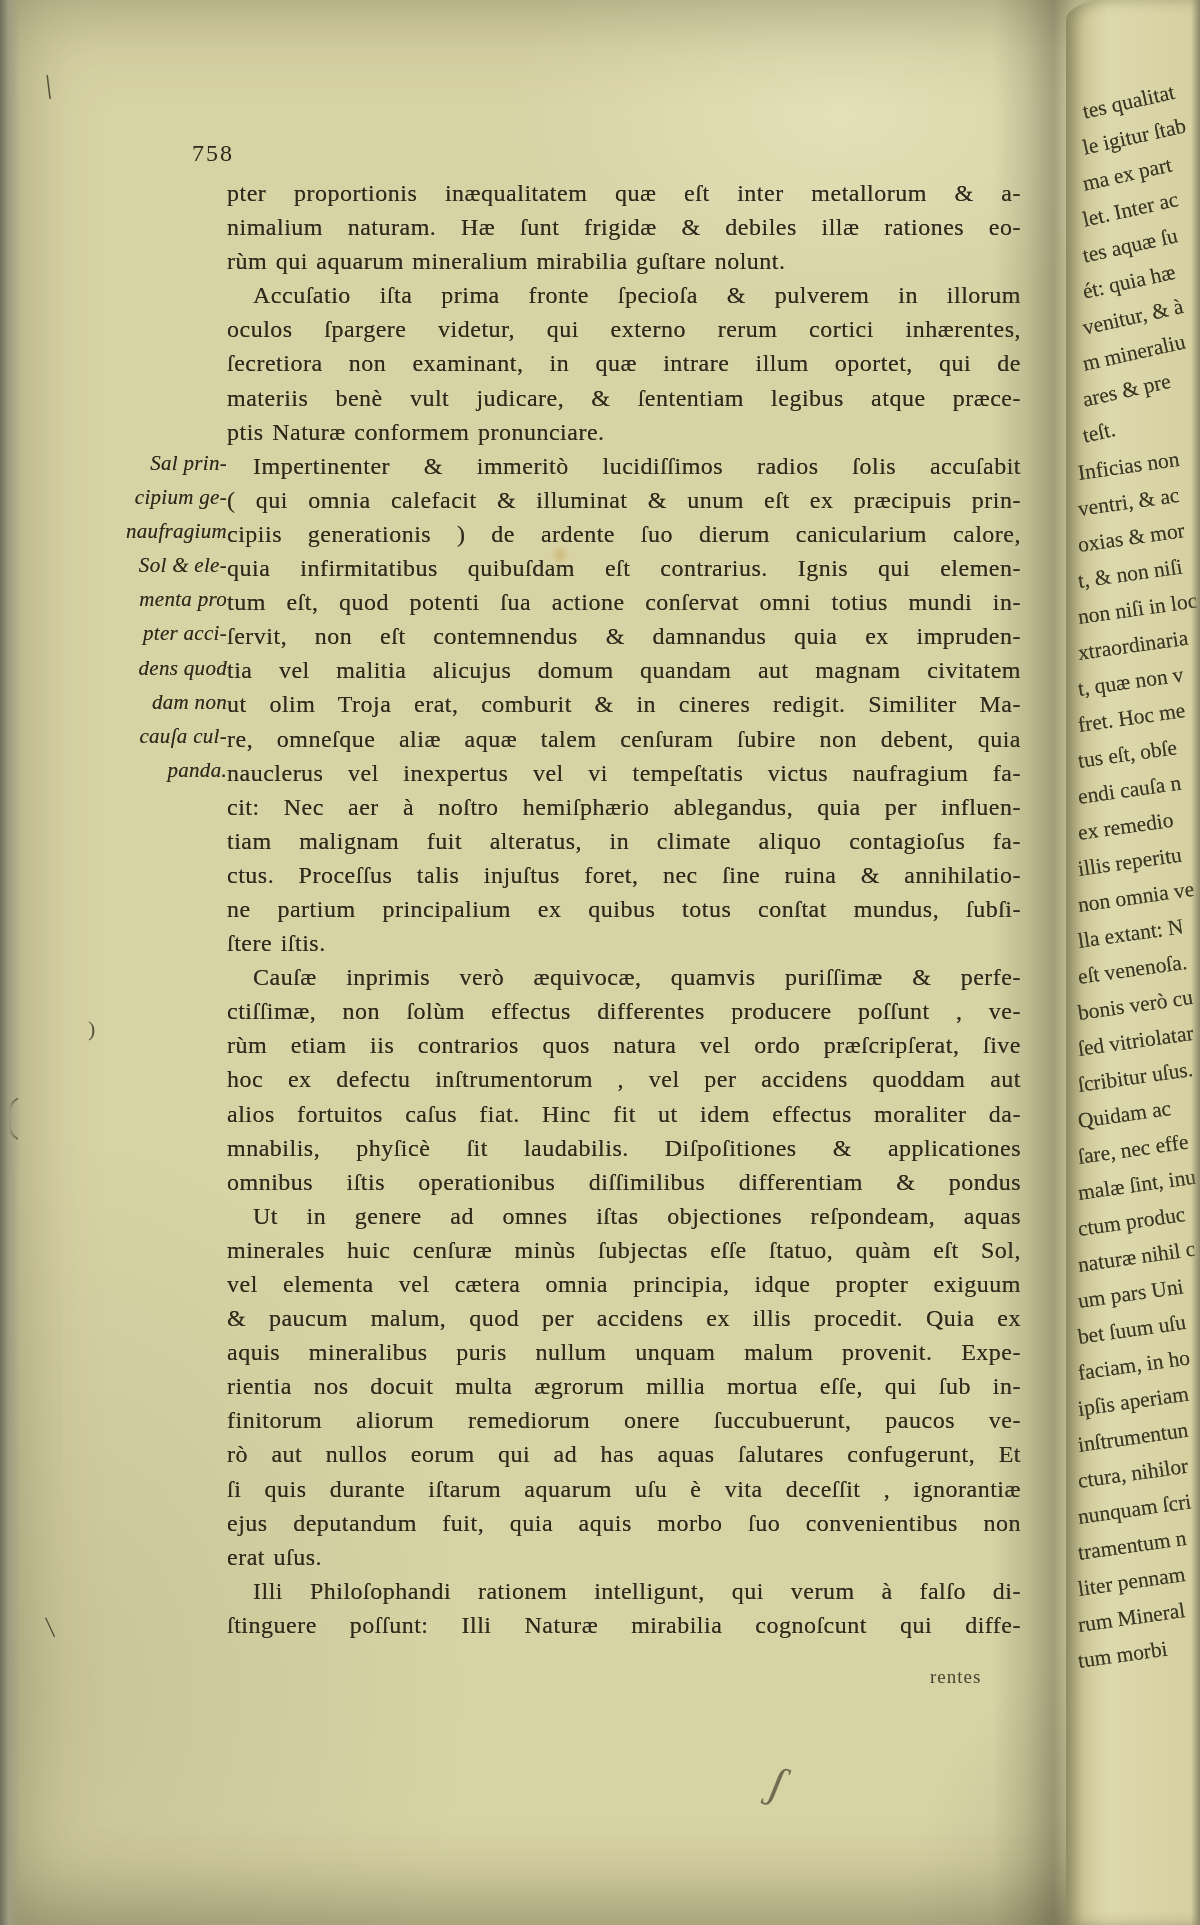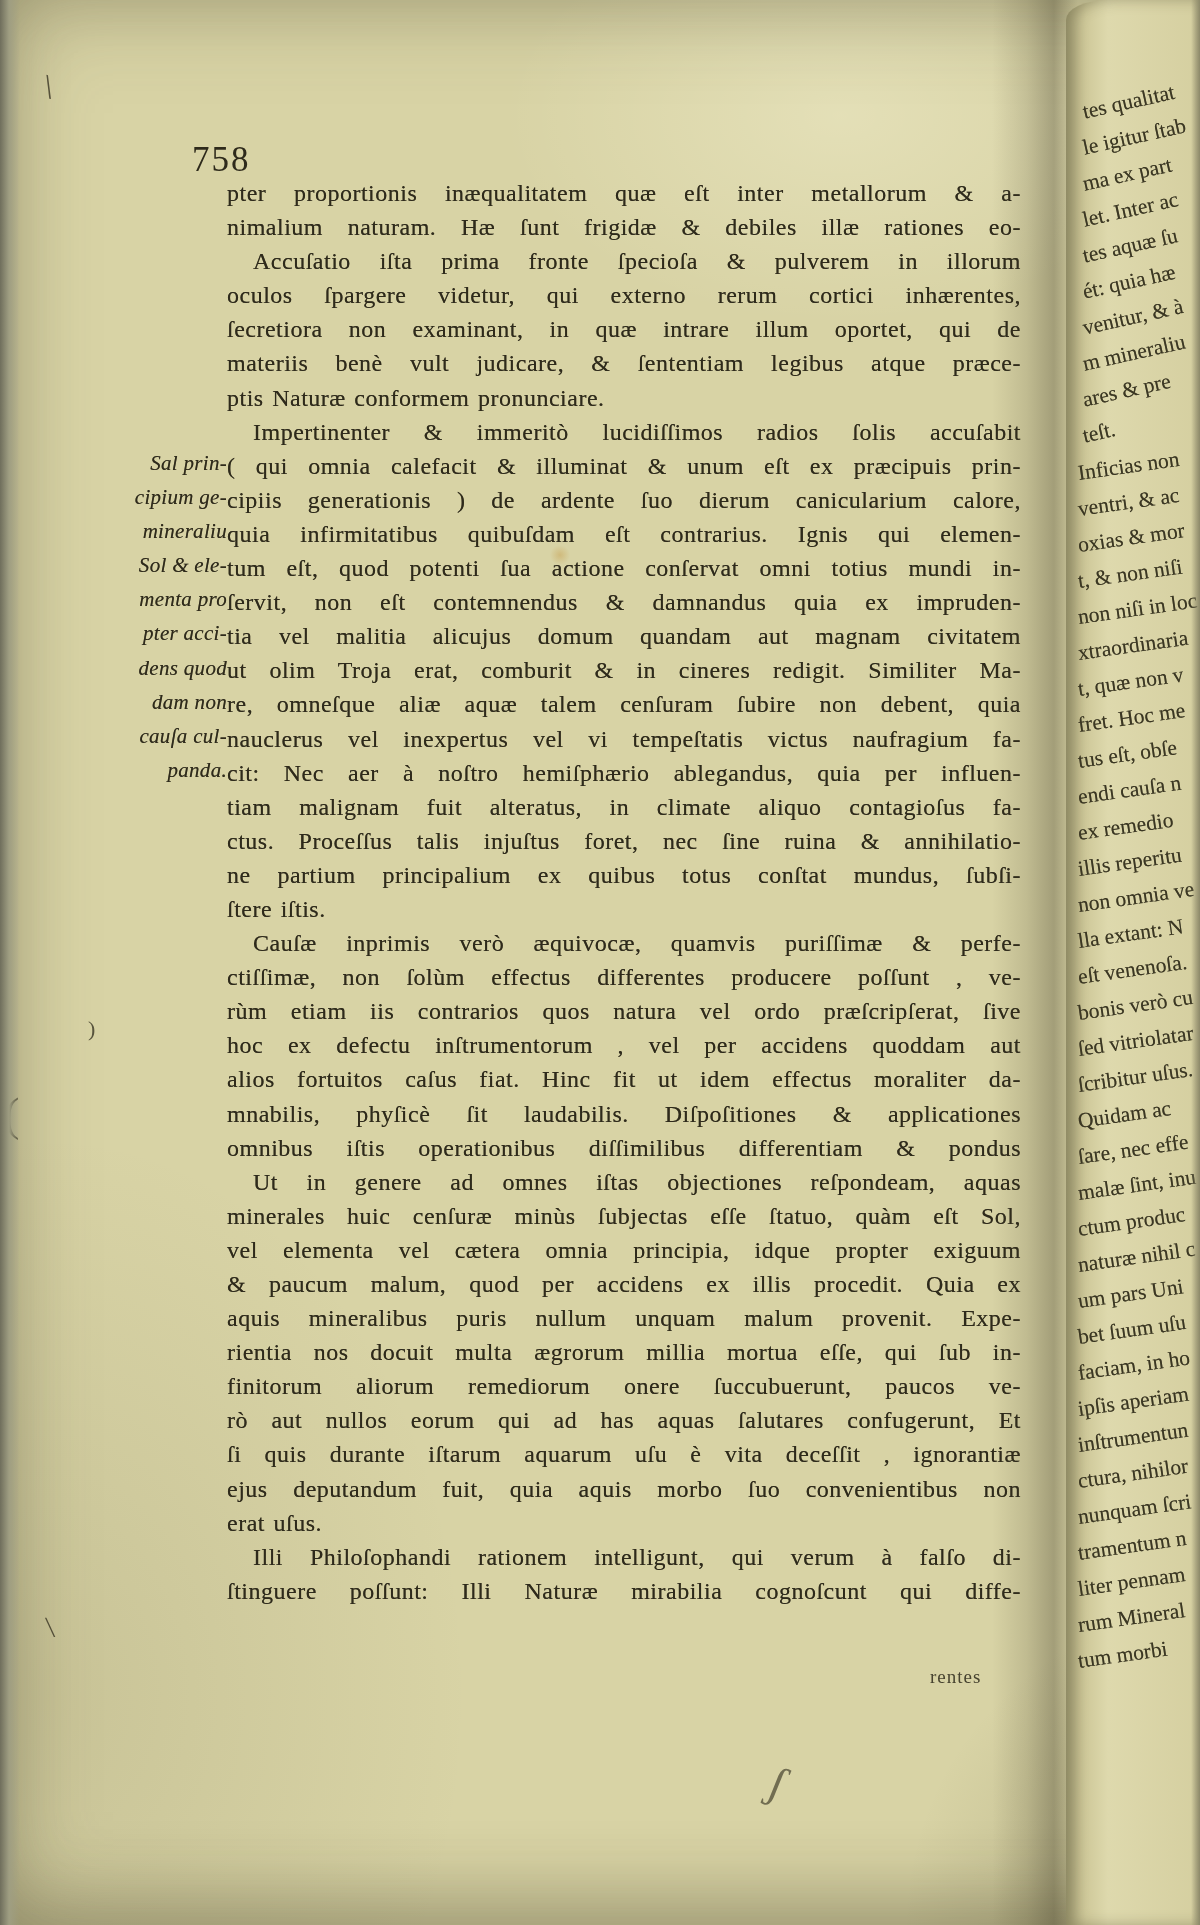--- a/index.html
+++ b/index.html
@@ -12,21 +12,21 @@
        radial-gradient(ellipse 600px 800px at 4% 88%, rgba(108,103,68,.14), rgba(108,103,68,0) 70%),
        radial-gradient(circle at 102% 100%, rgba(88,83,52,.28), rgba(88,83,52,0) 14%),
        #d8d3a5;
      box-shadow:inset 0 0 95px rgba(75,70,45,.38), inset 0 -25px 70px rgba(75,70,45,.22);}
   .left-edge{position:absolute;left:0;top:0;bottom:0;width:20px;
      background:linear-gradient(90deg,#6f6e5c,#9f9e82 45%,rgba(159,158,130,0));}
   .right-edge{position:absolute;right:0;top:0;bottom:0;width:9px;
      background:linear-gradient(90deg,rgba(0,0,0,0),#8c8869);}
 
   
-  .pagenum{position:absolute;left:192px;top:140px;font-size:35px;letter-spacing:2px;}
+  .pagenum{position:absolute;left:192px;top:140px;font-size:24px;letter-spacing:2px;}
   .title{position:absolute;left:362px;top:134px;font-variant:small-caps;font-size:30px;
          letter-spacing:7px;word-spacing:14px;}
 
   
   .body-text{position:absolute;left:227px;top:176px;width:794px;}
   .line{height:34.1px;line-height:34.1px;font-size:24px;letter-spacing:.5px;word-spacing:2px;
         white-space:nowrap;text-align:justify;text-align-last:justify;
         text-shadow:0 0 .5px rgba(46,42,27,.65);}
   .line.indent{text-indent:26px;}
   .line.para-end{text-align-last:left;}
@@ -62,33 +62,34 @@
 <body>
 
 <div class="scan">
   <div class="paper"></div>
 
   <span class="pagenum">758</span>
 
   <div class="margin-notes">
     <div class="note-line">Sal prin-</div>
       <div class="note-line">cipium ge-</div>
-      <div class="note-line">mineraliu</div>
+      <div class="note-line">naufragium</div>
       <div class="note-line">Sol &amp; ele-</div>
       <div class="note-line">menta pro</div>
       <div class="note-line">pter acci-</div>
       <div class="note-line">dens quod</div>
       <div class="note-line">dam non</div>
       <div class="note-line">cauſa cul-</div>
       <div class="note-line">panda.</div>
   </div>
 
   <div class="body-text">
     <div class="line">pter proportionis inæqualitatem quæ eſt inter metallorum &amp; a-</div>
       <div class="line">nimalium naturam.  Hæ ſunt frigidæ &amp; debiles illæ rationes eo-</div>
+      <div class="line para-end">rùm qui aquarum mineralium mirabilia guſtare nolunt.</div>
       <div class="line indent">Accuſatio iſta prima fronte ſpecioſa &amp; pulverem in illorum</div>
       <div class="line">oculos ſpargere videtur, qui externo rerum cortici inhærentes,</div>
       <div class="line">ſecretiora non examinant, in quæ intrare illum oportet, qui de</div>
       <div class="line">materiis benè vult judicare, &amp; ſententiam legibus atque præce-</div>
       <div class="line para-end">ptis Naturæ conformem pronunciare.</div>
       <div class="line indent">Impertinenter &amp; immeritò lucidiſſimos radios ſolis accuſabit</div>
       <div class="line">( qui omnia calefacit &amp; illuminat &amp; unum eſt ex præcipuis prin-</div>
       <div class="line">cipiis generationis ) de ardente ſuo dierum canicularium calore,</div>
       <div class="line">quia infirmitatibus quibuſdam eſt contrarius.  Ignis qui elemen-</div>
       <div class="line">tum eſt, quod potenti ſua actione conſervat omni totius mundi in-</div>

